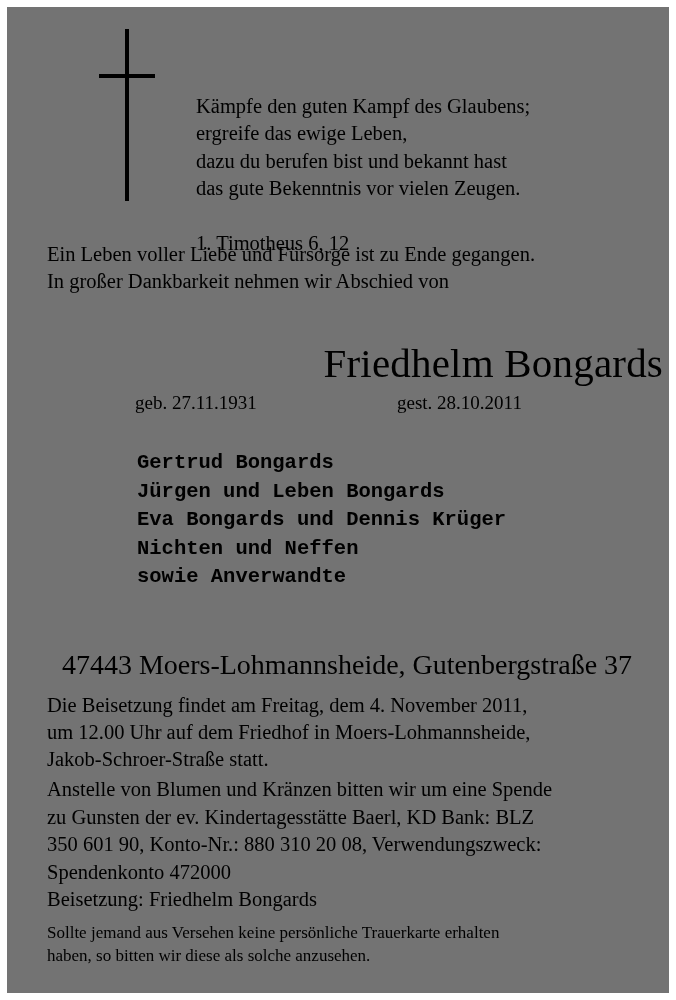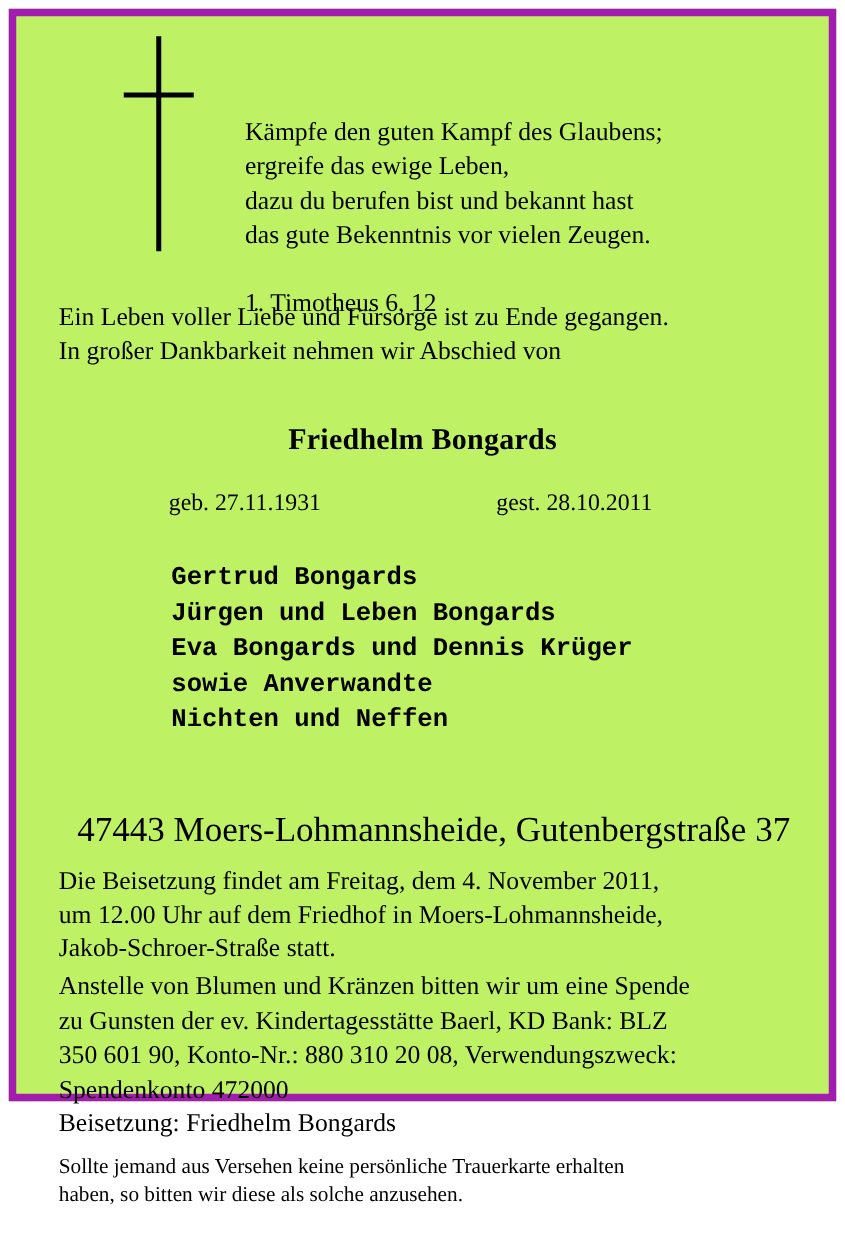--- a/index.html
+++ b/index.html
@@ -13,24 +13,24 @@
     overflow: hidden;
     font-family: "Liberation Serif", "DejaVu Serif", serif;
     color: #000000;
   }
 
   .notice-frame {
     position: absolute;
     left: 7px;
     top: 7px;
     width: 662px;
-    height: 874px;
-    border: 6px solid #a21caf;
+    height: 986px;
+    border: 6px solid #737373;
     box-sizing: border-box;
-    background: #bef264;
+    background: #737373;
   }
 
   .notice-inner {
     position: relative;
     width: 100%;
     height: 100%;
   }
 
   
   .cross {
@@ -82,23 +82,23 @@
     line-height: 27px;
     white-space: pre-line;
   }
 
   
   .deceased-name {
     position: absolute;
     left: 0;
     top: 326px;
     width: 100%;
-    text-align: center;
-    font-size: 24px;
-    font-weight: bold;
+    text-align: right;
+    font-size: 41px;
+    font-weight: normal;
     letter-spacing: 0.2px;
   }
 
   .dates-row {
     position: absolute;
     left: 34px;
     top: 379px;
     width: 600px;
     font-size: 19px;
   }
@@ -199,22 +199,22 @@
 
     <div class="dates-row">
       <span class="born">geb. 27.11.1931</span>
       <span class="died">gest. 28.10.2011</span>
     </div>
 
     <div class="survivors">
       <span class="line">Gertrud Bongards</span>
       <span class="line">Jürgen und Leben Bongards</span>
       <span class="line">Eva Bongards und Dennis Krüger</span>
+      <span class="line">Nichten und Neffen</span>
       <span class="line">sowie Anverwandte</span>
-      <span class="line">Nichten und Neffen</span>
     </div>
 
     <div class="address">47443 Moers-Lohmannsheide, Gutenbergstraße 37</div>
 
     <div class="funeral">Die Beisetzung findet am Freitag, dem 4. November  2011,
 um 12.00 Uhr auf dem Friedhof in Moers-Lohmannsheide,
 Jakob-Schroer-Straße statt.</div>
 
     <div class="donation">Anstelle von Blumen und Kränzen bitten wir um eine Spende
 zu Gunsten der ev. Kindertagesstätte Baerl, KD Bank: BLZ

